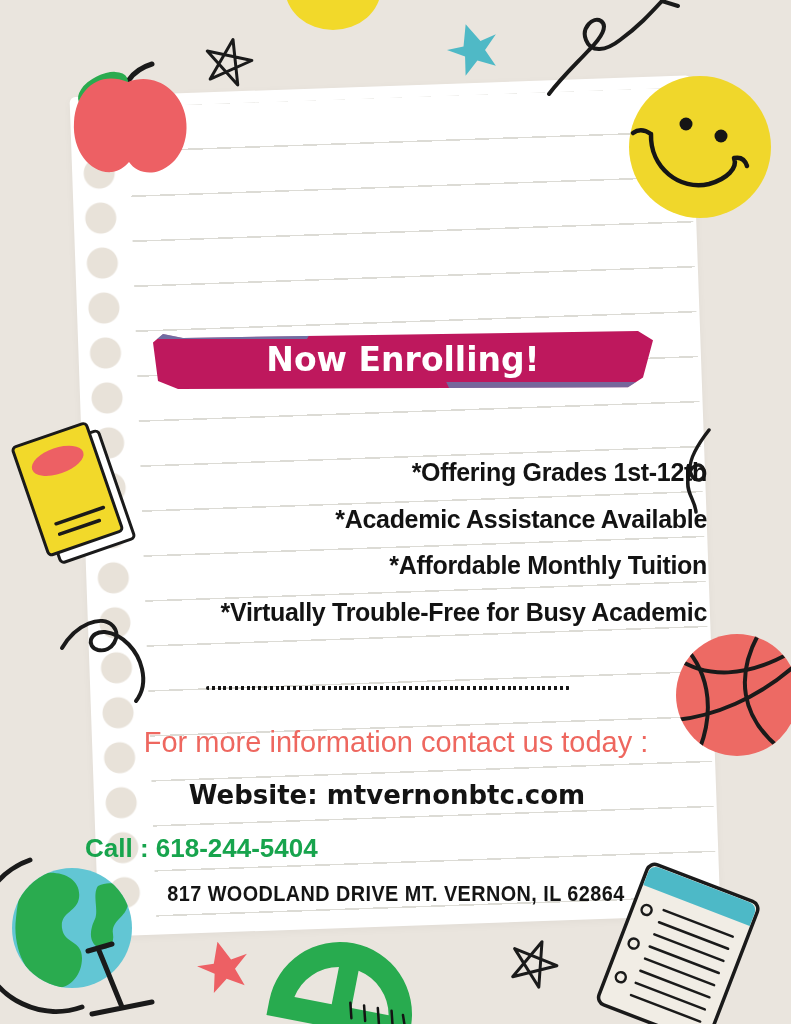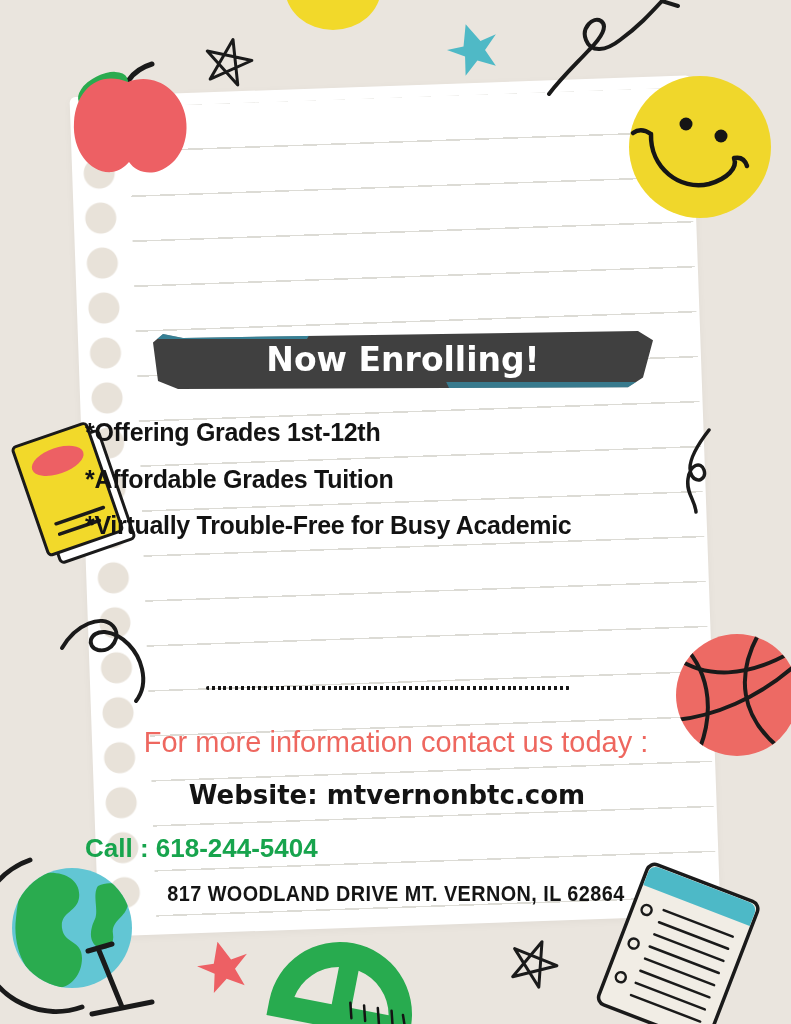--- a/index.html
+++ b/index.html
@@ -27,39 +27,39 @@
   }
   
   .content{position:absolute;inset:0;}
   .title{
     position:absolute;top:133px;left:115px;width:590px;text-align:center;
     font-weight:900;font-size:43px;line-height:48px;letter-spacing:2px;
     color:#161616;
   }
   .banner{
     position:absolute;left:153px;top:331px;width:500px;height:58px;
-    background:#404040;
+    background:#be185d;
     clip-path:polygon(0% 20%,2% 5%,6% 12%,97% 0%,100% 16%,98% 80%,95% 97%,5% 100%,1% 86%);
   }
   .banner:before{
     content:"";position:absolute;left:8px;top:-6px;width:150px;height:14px;
     background:#30b4da;opacity:.55;transform:skewX(-30deg);
   }
   .banner:after{
     content:"";position:absolute;right:4px;bottom:-5px;width:200px;height:12px;
     background:#30b4da;opacity:.5;transform:skewX(25deg);
   }
   .banner-label{
     position:absolute;width:100%;text-align:center;
     font-family:"DejaVu Sans", sans-serif;
     font-weight:700;font-size:33px;line-height:58px;color:#ffffff;
   }
   .bullets{
-    position:absolute;top:409px;left:85px;width:622px;margin:0;padding:0;
-    list-style:none;text-align:left;
+    position:absolute;top:449px;left:85px;width:622px;margin:0;padding:0;
+    list-style:none;text-align:right;
   }
   .bullets li{
     font-weight:700;font-size:25px;line-height:46.5px;color:#131313;
     letter-spacing:-0.3px;
   }
   .dotted-divider{
     position:absolute;left:206px;top:686px;width:364px;height:4px;
     background:repeating-linear-gradient(90deg,#161616 0 3px,transparent 3px 5.8px);
     border-radius:2px;
   }
@@ -193,21 +193,22 @@
 </svg>
 
 <div class="content">
 
   <div class="banner">
     <div class="banner-label">Now Enrolling!</div>
   </div>
 
   <ul class="bullets">
     <li>*Offering Grades 1st-12th</li>
-    <li>*Affordable Grades Tuition</li>
+    <li>*Academic Assistance Available</li>
+    <li>*Affordable Monthly Tuition</li>
     <li>*Virtually Trouble-Free for Busy Academic</li>
   </ul>
 
   <div class="dotted-divider"></div>
 
   <div class="contact-heading">For more information contact us today :</div>
   <div class="website-line">Website: mtvernonbtc.com</div>
   <div class="phone-line">Call : 618-244-5404</div>
   <div class="address-line">817 WOODLAND DRIVE MT. VERNON, IL 62864</div>
 </div>

